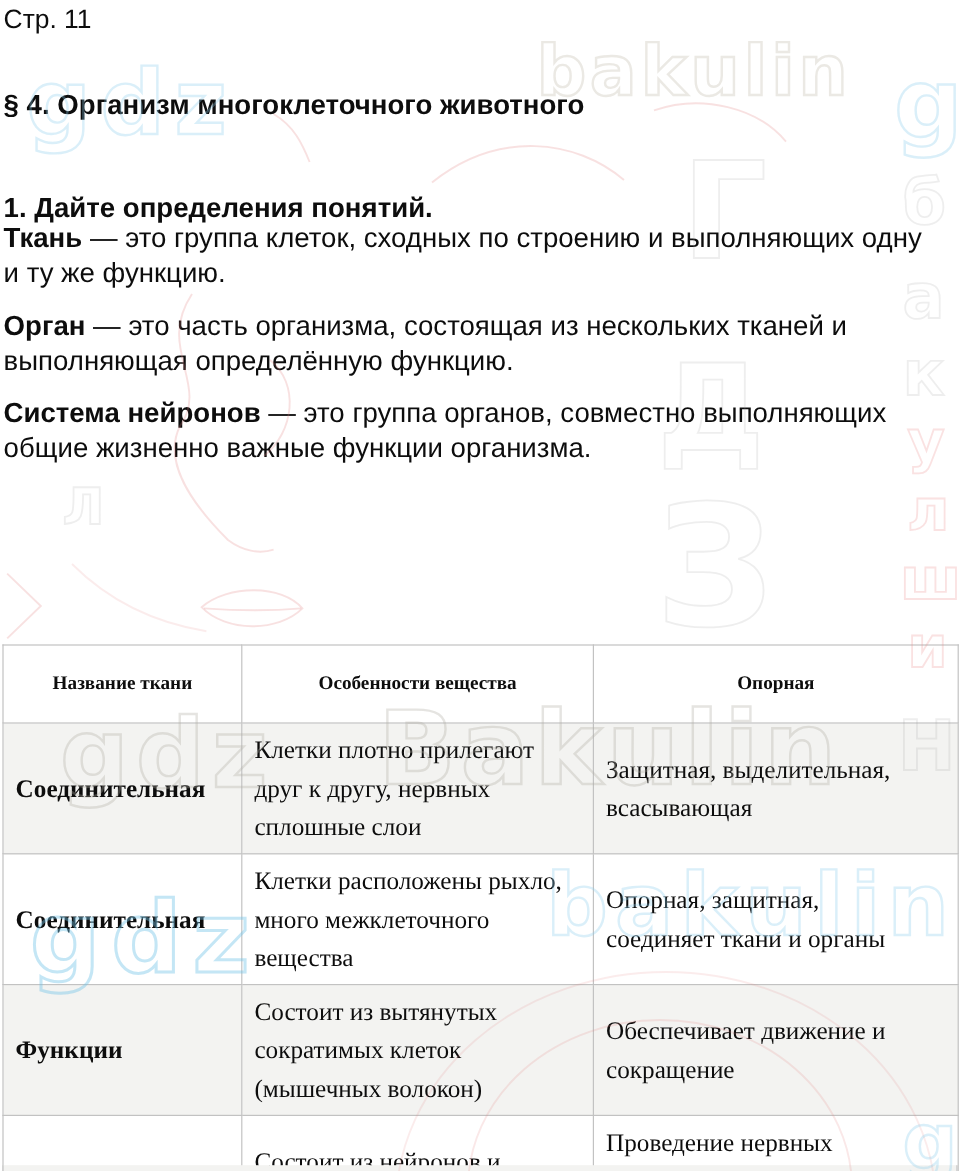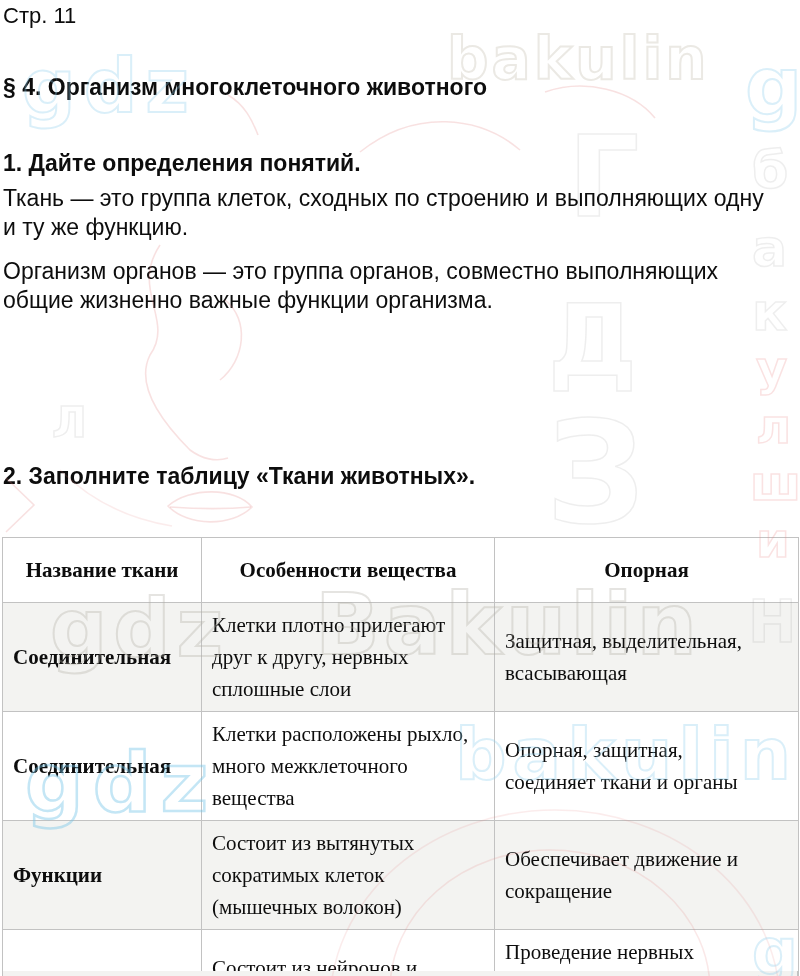--- a/index.html
+++ b/index.html
@@ -4,36 +4,36 @@
 <style>
   html,body{margin:0;padding:0;background:#ffffff;}
   .page{
     position:relative;width:800px;height:976px;overflow:hidden;background:#ffffff;
     font-family:"Liberation Sans",sans-serif;color:#0d0d0d;
   }
   .content{position:absolute;inset:0;z-index:1;}
 
   .page-label{position:absolute;top:3px;left:3px;font-size:22px;font-weight:normal;}
   .para-heading{position:absolute;top:74px;left:3px;font-size:23px;font-weight:bold;margin:0;}
-  .q1-heading{position:absolute;top:150px;left:3px;font-size:23px;font-weight:bold;margin:0;}
+  .q1-heading{position:absolute;top:160px;left:3px;font-size:23px;font-weight:bold;margin:0;}
   .q2-heading{position:absolute;top:463px;left:3px;font-size:23px;font-weight:bold;margin:0;}
 
   .defs{position:absolute;top:184px;left:3px;width:792px;}
   .def{margin:0 0 15px 0;font-size:23px;line-height:29px;}
-  .def .term{font-weight:normal;}
+  .def .term{font-weight:bold;}
   .def .dtext{white-space:pre-line;}
 
   table.tissues{
     position:absolute;top:537px;left:2px;width:796px;
     border-collapse:collapse;table-layout:fixed;
     font-family:"Liberation Serif",serif;
   }
   table.tissues th,table.tissues td{border:1px solid #c2c2c2;}
   table.tissues th{
-    height:64px;font-size:21px;font-weight:bold;text-align:center;vertical-align:middle;padding:0 4px;
+    height:64px;font-size:16px;font-weight:bold;text-align:center;vertical-align:middle;padding:0 4px;
   }
   table.tissues td{
     font-size:21px;line-height:32px;vertical-align:middle;padding:6px 6px 6px 10px;text-align:left;
   }
   td.cname{font-weight:bold;font-size:22px;}
   td.cstruct,td.cfunc{white-space:pre-line;}
   tr.shade{background:#f3f3f1;}
   tr.rA{height:90px;} tr.rB{height:96px;} tr.rC{height:90px;} tr.rD{height:93px;}
   .next-row-sliver{
     position:absolute;top:971px;left:2px;width:794px;height:5px;background:#f3f3f1;
@@ -102,25 +102,26 @@
 
     <div class="page-label">Стр. 11</div>
 
     <h1 class="para-heading">§ 4. Организм многоклеточного животного</h1>
 
     <h2 class="q1-heading">1. Дайте определения понятий.</h2>
 
     <div class="defs">
       <p class="def"><b class="term">Ткань</b><span class="dtext"> — это группа клеток, сходных по строению и выполняющих одну
 и ту же функцию.</span></p>
-      <p class="def"><b class="term">Организм органов</b><span class="dtext"> — это группа органов, совместно выполняющих
+      <p class="def"><b class="term">Орган</b><span class="dtext"> — это часть организма, состоящая из нескольких тканей и
+выполняющая определённую функцию.</span></p>
+      <p class="def"><b class="term">Система нейронов</b><span class="dtext"> — это группа органов, совместно выполняющих
 общие жизненно важные функции организма.</span></p>
     </div>
 
-    <h2 class="q2-heading">2. Заполните таблицу «Ткани животных».</h2>
 
     <table class="tissues">
       <colgroup>
         <col style="width:199px">
           <col style="width:293px">
           <col style="width:304px">
       </colgroup>
       <thead>
         <tr class="head-row">
           <th>Название ткани</th>

